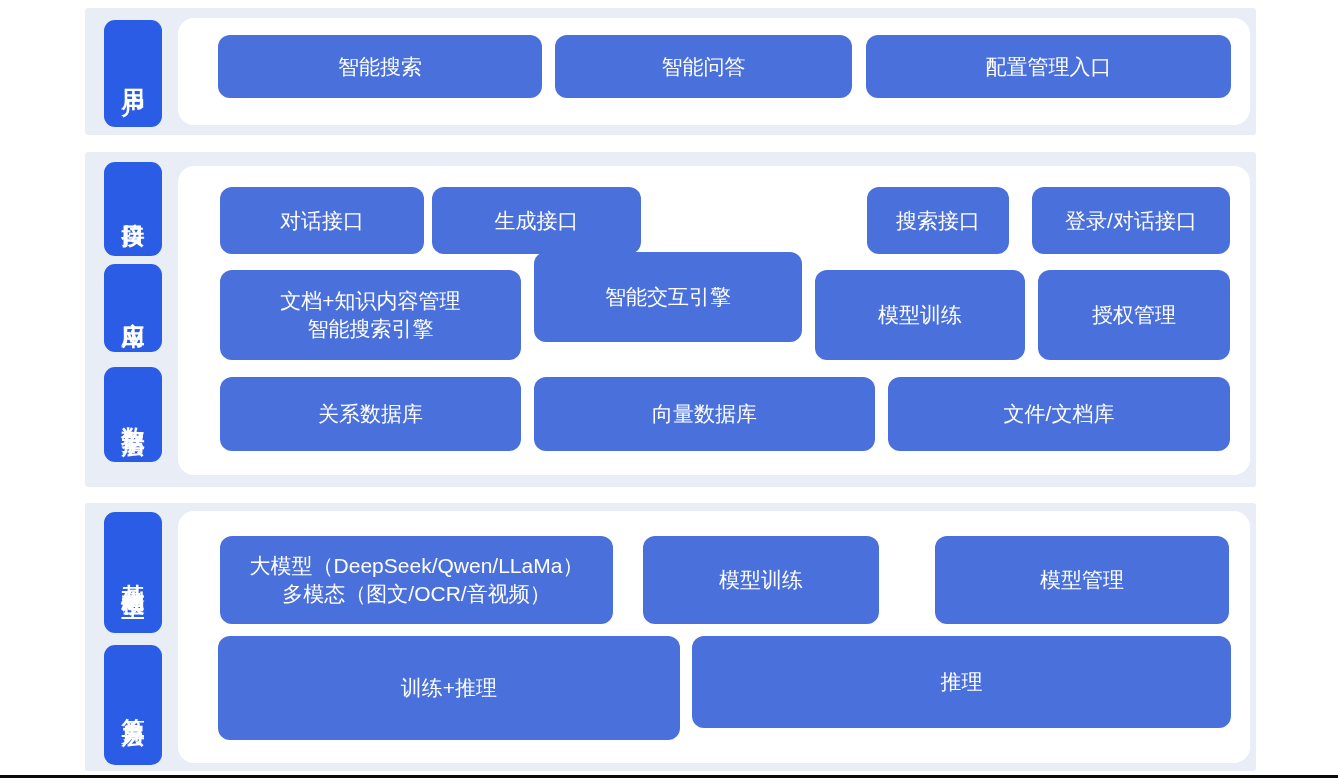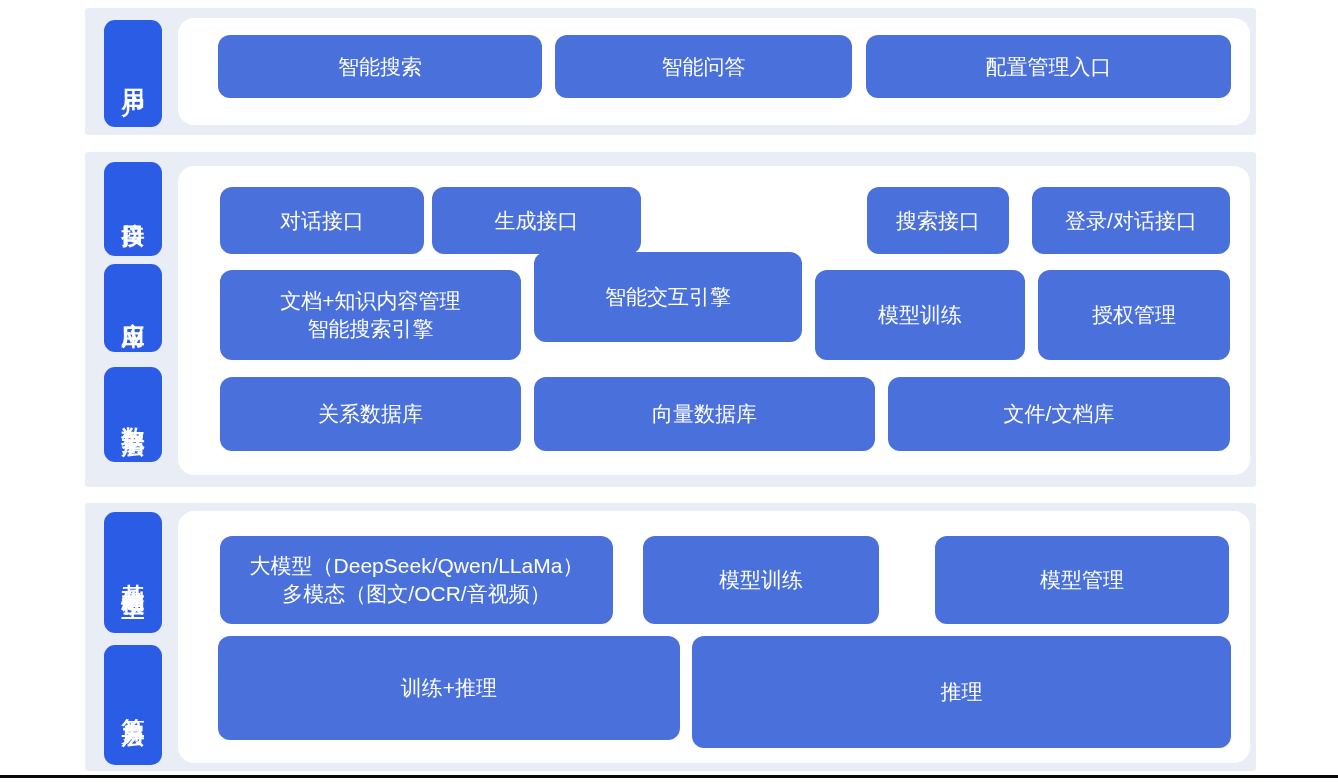--- a/index.html
+++ b/index.html
@@ -105,19 +105,19 @@
   <div class="node" style="left:643px;top:536px;width:236px;height:88px">
     <span>模型训练</span>
   </div>
   <div class="node" style="left:935px;top:536px;width:294px;height:88px">
     <span>模型管理</span>
   </div>
 
   <div class="node" style="left:218px;top:636px;width:462px;height:104px">
     <span>训练+推理</span>
   </div>
-  <div class="node" style="left:692px;top:636px;width:539px;height:112px">
+  <div class="node" style="left:692px;top:636px;width:539px;height:92px">
     <span>推理</span>
   </div>
 
   <div class="bottom-line" style="top:775px;height:3px"></div>
 
 </div>
 
 </body></html>

